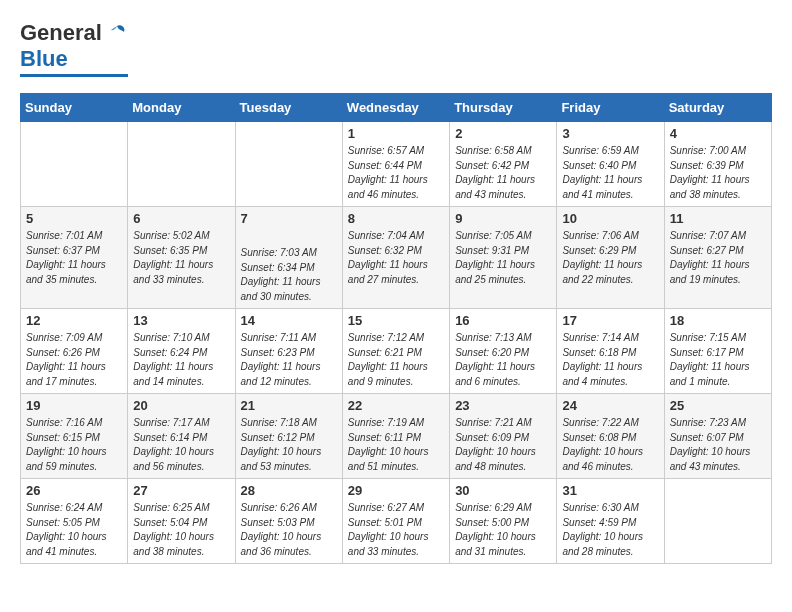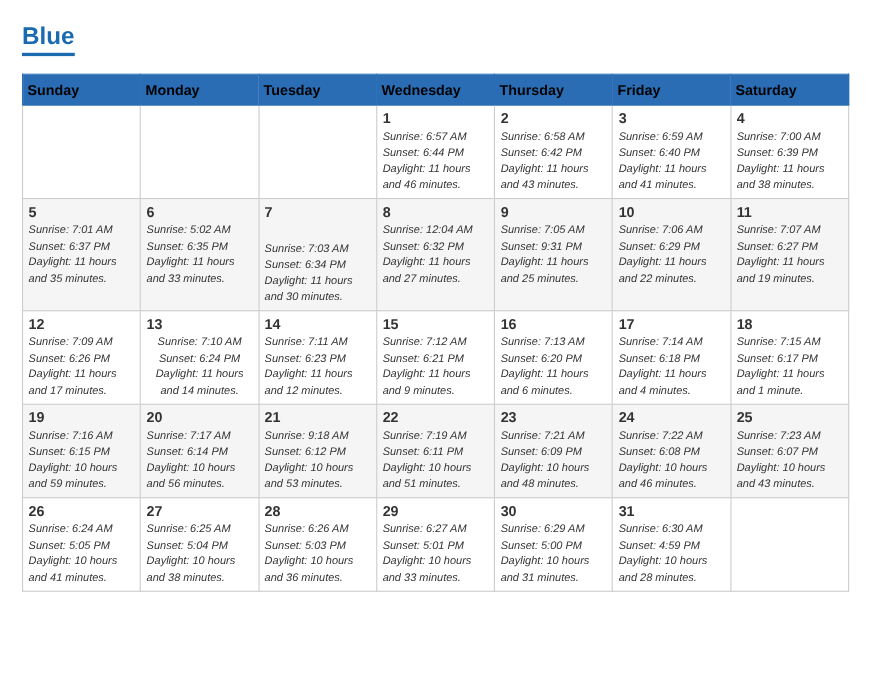--- a/index.html
+++ b/index.html
@@ -44,21 +44,21 @@
       font-size: 16px;
       color: #555;
     }
     .calendar {
       width: 100%;
       border-collapse: collapse;
       border: 1px solid #ccc;
     }
     .calendar th {
       background: #2a6db5;
-      color: #000000;
+      color: #ffffff;
       font-size: 13px;
       font-weight: bold;
       padding: 6px 4px;
       text-align: left;
       border: 1px solid #2a6db5;
     }
     .calendar td {
       width: 107px;
       vertical-align: top;
       padding: 4px 5px;
@@ -85,20 +85,27 @@
     }
     .empty-cell {
       background: #f9f9f9;
     }
   </style>
 </head>
 <body>
 
 <div class="header">
   <div class="logo">
+    <div class="logo-top">
+      <span style="font-size:22px;font-weight:bold;color:#333;">General</span>
+      <svg width="22" height="22" viewBox="0 0 22 22">
+        <path d="M11 4 C14 2, 20 5, 18 10 C16 8, 12 8, 11 4Z" fill="#1a6ab1"></path>
+        <path d="M11 4 C10 7, 7 9, 5 8 C7 6, 10 5, 11 4Z" fill="#4a9fd4"></path>
+      </svg>
+    </div>
     <div style="display:flex;align-items:center;">
       <span style="font-size:22px;font-weight:bold;color:#1a6ab1;">Blue</span>
     </div>
     <div class="logo-underline"></div>
   </div>
   <div class="title-area">
     <div class="month-title"></div>
     <div class="location"></div>
   </div>
 </div>
@@ -166,21 +173,21 @@
         </td>
         <td>
           <span class="day-number">7</span>
           <div class="day-info" style="white-space: pre-line; margin-top: 20px;">Sunrise: 7:03 AM
 Sunset: 6:34 PM
 Daylight: 11 hours
 and 30 minutes.</div>
         </td>
         <td>
           <span class="day-number">8</span>
-          <div class="day-info" style="white-space: pre-line;">Sunrise: 12:04 AM
+          <div class="day-info" style="white-space: pre-line;">Sunrise: 7:04 AM
 Sunset: 6:32 PM
 Daylight: 11 hours
 and 27 minutes.</div>
         </td>
         <td>
           <span class="day-number">9</span>
           <div class="day-info" style="white-space: pre-line;">Sunrise: 7:05 AM
 Sunset: 9:31 PM
 Daylight: 11 hours
 and 25 minutes.</div>
@@ -203,21 +210,21 @@
       <tr>
         <td>
           <span class="day-number">12</span>
           <div class="day-info" style="white-space: pre-line;">Sunrise: 7:09 AM
 Sunset: 6:26 PM
 Daylight: 11 hours
 and 17 minutes.</div>
         </td>
         <td>
           <span class="day-number">13</span>
-          <div class="day-info" style="white-space: pre-line; text-align: center;">Sunrise: 7:10 AM
+          <div class="day-info" style="white-space: pre-line;">Sunrise: 7:10 AM
 Sunset: 6:24 PM
 Daylight: 11 hours
 and 14 minutes.</div>
         </td>
         <td>
           <span class="day-number">14</span>
           <div class="day-info" style="white-space: pre-line;">Sunrise: 7:11 AM
 Sunset: 6:23 PM
 Daylight: 11 hours
 and 12 minutes.</div>
@@ -261,21 +268,21 @@
         </td>
         <td>
           <span class="day-number">20</span>
           <div class="day-info" style="white-space: pre-line;">Sunrise: 7:17 AM
 Sunset: 6:14 PM
 Daylight: 10 hours
 and 56 minutes.</div>
         </td>
         <td>
           <span class="day-number">21</span>
-          <div class="day-info" style="white-space: pre-line;">Sunrise: 9:18 AM
+          <div class="day-info" style="white-space: pre-line;">Sunrise: 7:18 AM
 Sunset: 6:12 PM
 Daylight: 10 hours
 and 53 minutes.</div>
         </td>
         <td>
           <span class="day-number">22</span>
           <div class="day-info" style="white-space: pre-line;">Sunrise: 7:19 AM
 Sunset: 6:11 PM
 Daylight: 10 hours
 and 51 minutes.</div>

